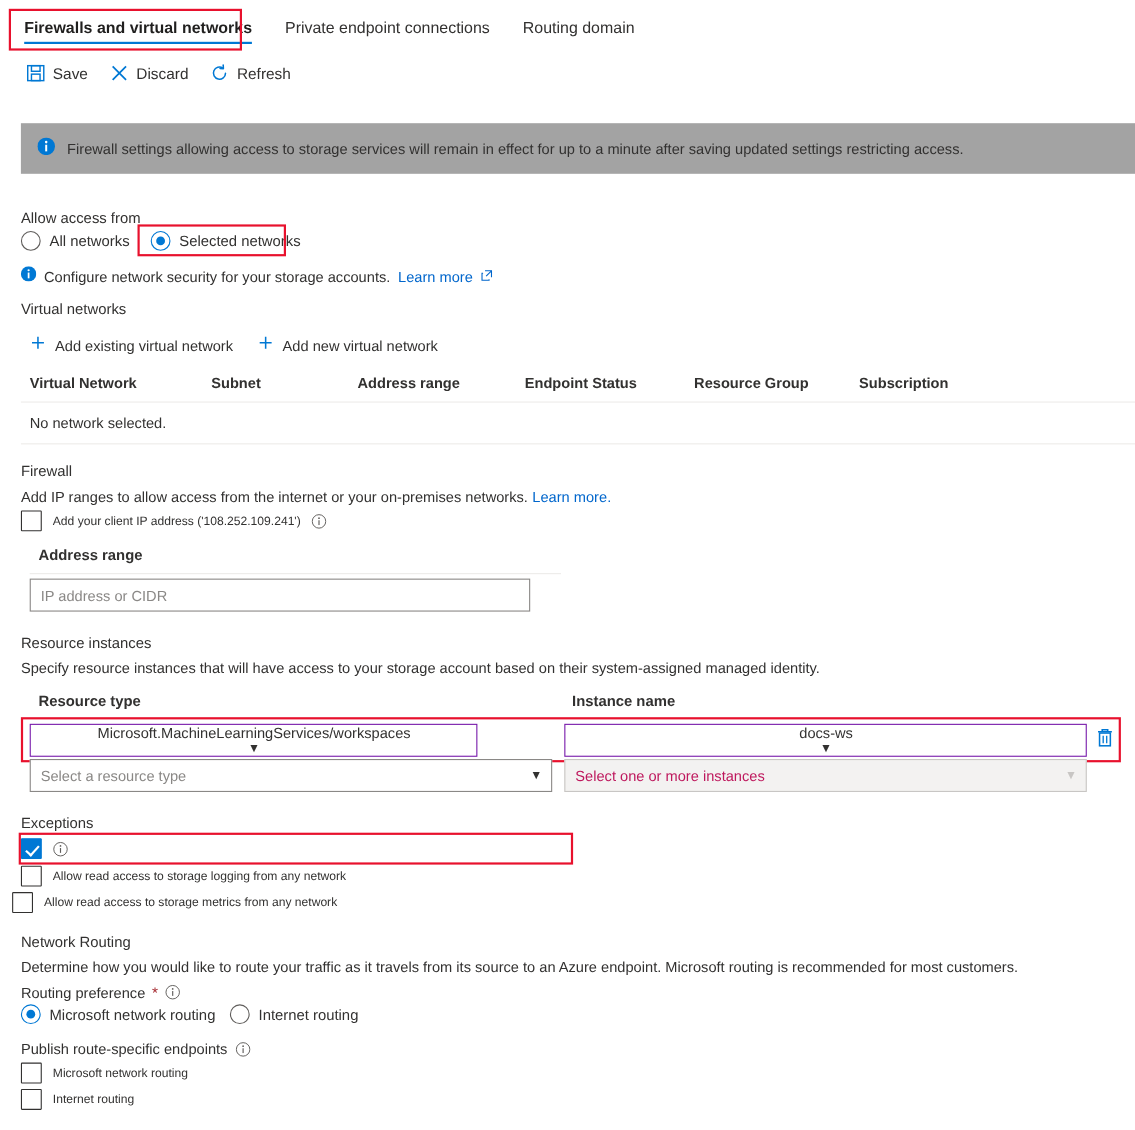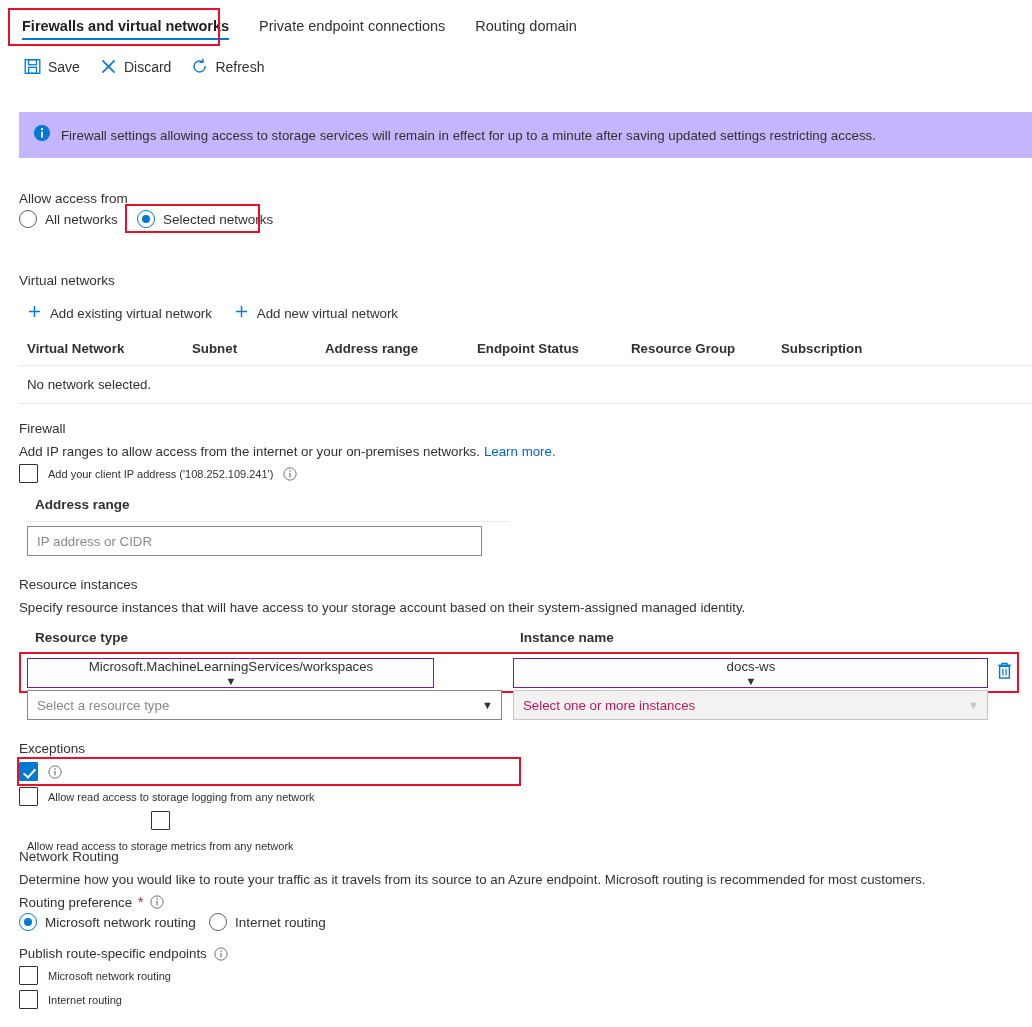--- a/index.html
+++ b/index.html
@@ -41,21 +41,21 @@
   .cmd {
     display: flex; align-items: center; gap: 7px;
     font-size: 14px; color: #323130; cursor: pointer;
   }
   .cmd svg { display: block; }
 
   
   .banner {
     position: absolute; top: 112px; left: 19px;
     width: 1013px; height: 46px;
-    background: #c4b5fd;
+    background: #a3a3a3;
     display: flex; align-items: center; padding-left: 15px; gap: 11px;
   }
   .banner-text { font-size: 13.3px; color: #323130; }
 
   
   .abs { position: absolute; }
   .lbl { font-size: 13.5px; color: #323130; }
   .sub { font-size: 13.3px; color: #323130; }
   .link { color: #0066cc; text-decoration: none; cursor: pointer; }
 
@@ -195,20 +195,38 @@
       <span class="radio"></span>
       <span class="radio-label">All networks</span>
     </div>
     <div class="radio-item" style="margin-left:13px;">
       <span class="radio checked"></span>
       <span class="radio-label">Selected networks</span>
     </div>
   </div>
   <div class="redbox" style="left:125px; top:204px; width:135px; height:29px;"></div>
 
+  <div class="abs" style="left:19px; top:242px; display:flex; align-items:center; gap:7px;">
+    <span>
+      <svg width="14" height="14" viewBox="0 0 16 16">
+        <circle cx="8" cy="8" r="8" fill="#0078d4"></circle>
+        <rect x="7.1" y="6.6" width="1.8" height="6" fill="#fff"></rect>
+        <circle cx="8" cy="4.2" r="1.15" fill="#fff"></circle>
+      </svg>
+    </span>
+    <span class="sub">Configure network security for your storage accounts.</span>
+    <span class="sub link">Learn more</span>
+    <span>
+      <svg width="11" height="11" viewBox="0 0 12 12">
+        <path d="M4.3 1.3 H10.7 V7.7" stroke="#0066cc" stroke-width="1.1" fill="none"></path>
+        <path d="M10.7 1.3 L5.4 6.6" stroke="#0066cc" stroke-width="1.1" fill="none"></path>
+        <path d="M8.3 9.6 V10.7 H1.3 V3.7 H2.4" stroke="#0066cc" stroke-width="1.1" fill="none"></path>
+      </svg>
+    </span>
+  </div>
 
   <div class="abs lbl" style="left:19px; top:273px;">Virtual networks</div>
 
   <div class="abs" style="left:27px; top:304px; display:flex; align-items:center; gap:22px;">
     <div style="display:flex; align-items:center; gap:8px; cursor:pointer;">
       <span>
         <svg width="15" height="15" viewBox="0 0 16 16">
             <path d="M8 2.2 V13.8 M2.2 8 H13.8" stroke="#0078d4" stroke-width="1.5"></path>
           </svg>
       </span>
@@ -304,21 +322,21 @@
         <circle cx="8" cy="4.6" r="0.9" fill="#605e5c"></circle>
       </svg>
     </span>
   </div>
   <div class="redbox" style="left:17px; top:757px; width:504px; height:29px;"></div>
 
   <div class="abs cb-row" style="left:19px; top:787px;">
     <span class="cbox"></span>
     <span class="cb-label">Allow read access to storage logging from any network</span>
   </div>
-  <div class="abs cb-row" style="left:27px; top:811px;flex-direction:column;">
+  <div class="abs cb-row" style="left:11px; top:811px;">
     <span class="cbox"></span>
     <span class="cb-label">Allow read access to storage metrics from any network</span>
   </div>
 
   <div class="abs lbl" style="left:19px; top:849px;">Network Routing</div>
   <div class="abs sub" style="left:19px; top:872px;">Determine how you would like to route your traffic as it travels from its source to an Azure endpoint. Microsoft routing is recommended for most customers.</div>
 
   <div class="abs" style="left:19px; top:894px; display:flex; align-items:center; gap:6px;">
     <span class="sub">Routing preference</span>
     <span style="color:#a4262c; font-size:14px;">*</span>

